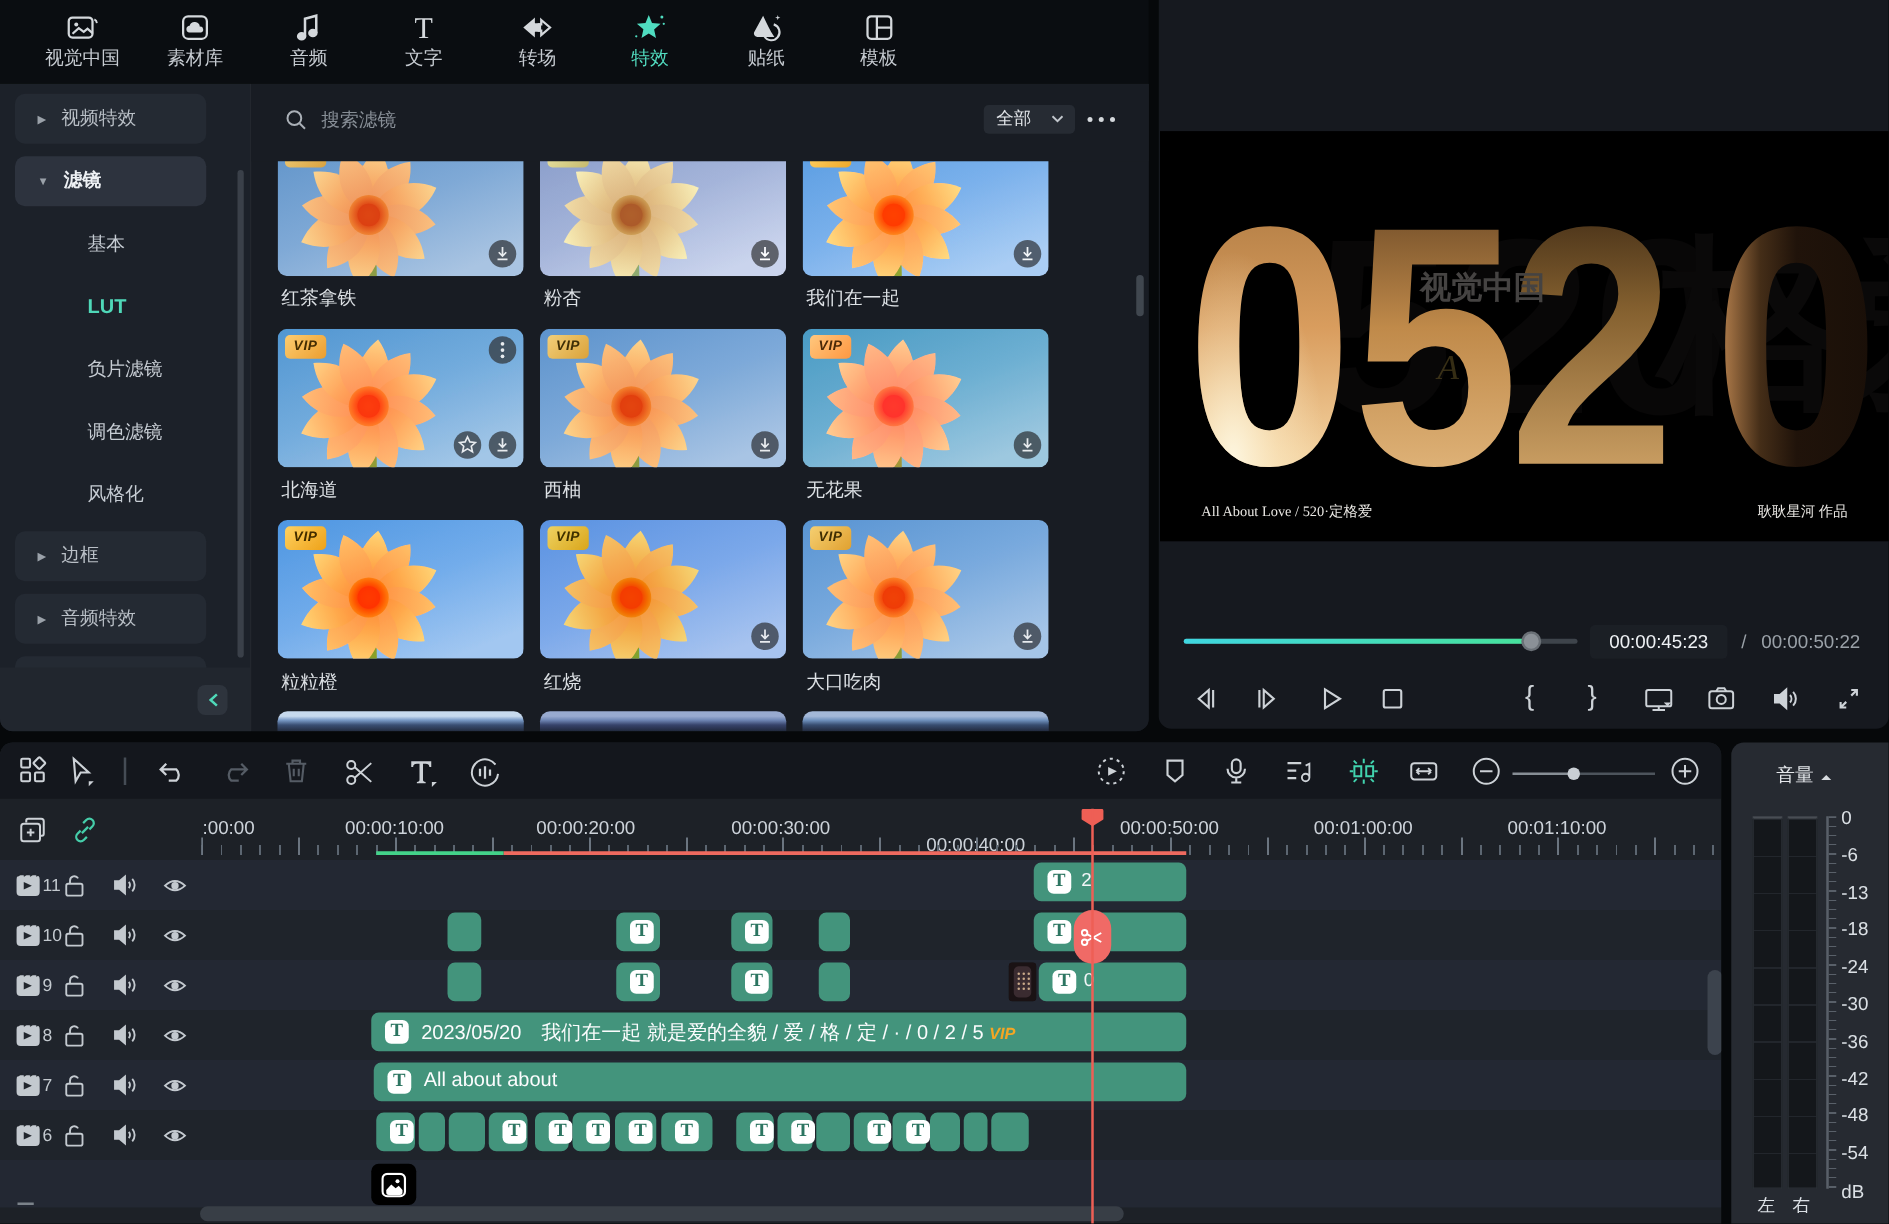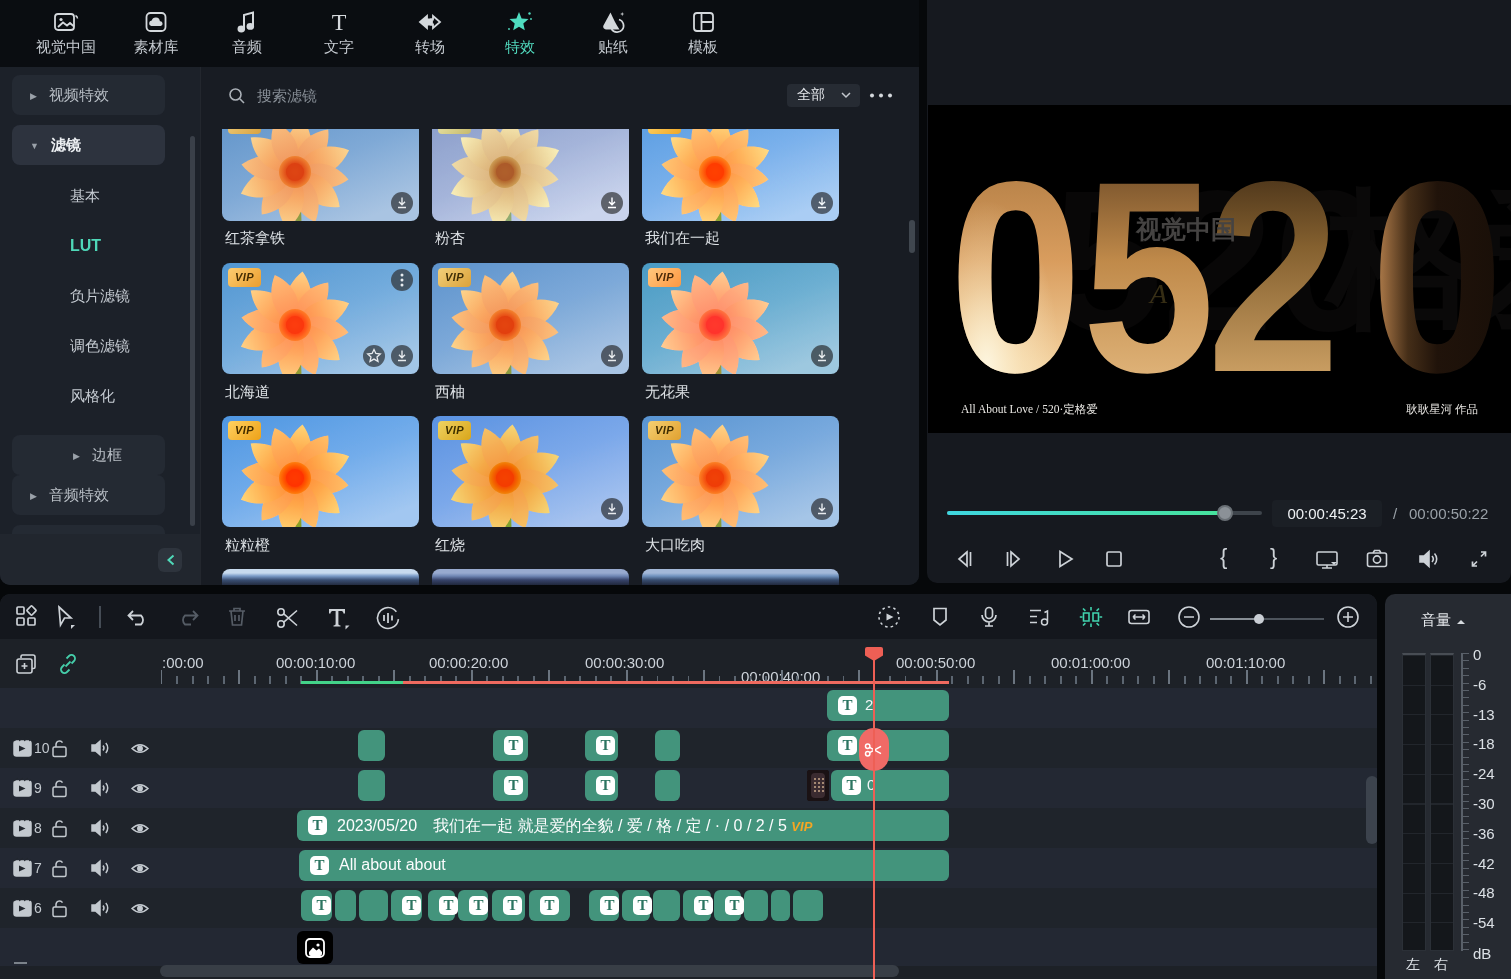--- a/index.html
+++ b/index.html
@@ -370,21 +370,21 @@
     <div id="gridscroll"></div>
   </div>
   <div id="sidebar">
     <div class="sbitem" style="top:58px;background:#2d333e;color:#eef1f4;font-weight:bold;"><span class="arr">▼</span>滤镜</div>
     <div class="sbitem" style="top:8px;"><span class="arr">▶</span>视频特效</div>
     <div class="sbsub" style="top:119px;">基本</div>
     <div class="sbsub" style="top:169px;color:#4fd8b8;font-weight:bold;font-size:16px;">LUT</div>
     <div class="sbsub" style="top:219px;">负片滤镜</div>
     <div class="sbsub" style="top:269px;">调色滤镜</div>
     <div class="sbsub" style="top:319px;">风格化</div>
-    <div class="sbitem" style="top:368px;text-align:center;"><span class="arr">▶</span>边框</div>
+    <div class="sbitem" style="top:358px;"><span class="arr">▶</span>边框</div>
     <div class="sbitem" style="top:408px;"><span class="arr">▶</span>音频特效</div>
     <div class="sbitem" style="top:458px;"><span class="arr">▶</span>贴纸</div>
     <div id="sbscroll"></div>
     <div id="sbbottom">
       <div id="collapsebtn">
           <svg style="display:block;margin:6px auto 0;" width="9" height="12" viewBox="0 0 9 12">
         <path d="M7.5 1.5 L2.5 6 L7.5 10.5" fill="none" stroke="#4fd8b8" stroke-width="2"></path>
           </svg>
         </div>
     </div>
@@ -585,20 +585,26 @@
     <div class="tic" style="left:1254px;top:20px;width:10px;height:10px;border-radius:50%;background:#c9ced4;"></div>
     <svg class="tic" style="left:1335px;" width="26" height="26" viewBox="0 0 26 26">
         <g fill="none" stroke="#cdd2d7" stroke-width="1.6">
       <circle cx="13" cy="13" r="10"></circle>
           <path d="M8 13 h10 M13 8 v10"></path>
         </g>
       </svg>
   </div>
 
   <div id="trackheads">
+    <div class="thead" style="top:94px;">
+        <svg width="160" height="40">
+          <use href="#trow"></use>
+        </svg>
+        <span class="tnum">11</span>
+      </div>
     <div class="thead" style="top:134px;">
         <svg width="160" height="40">
           <use href="#trow"></use>
         </svg>
         <span class="tnum">10</span>
       </div>
     <div class="thead" style="top:174px;">
         <svg width="160" height="40">
           <use href="#trow"></use>
         </svg>

